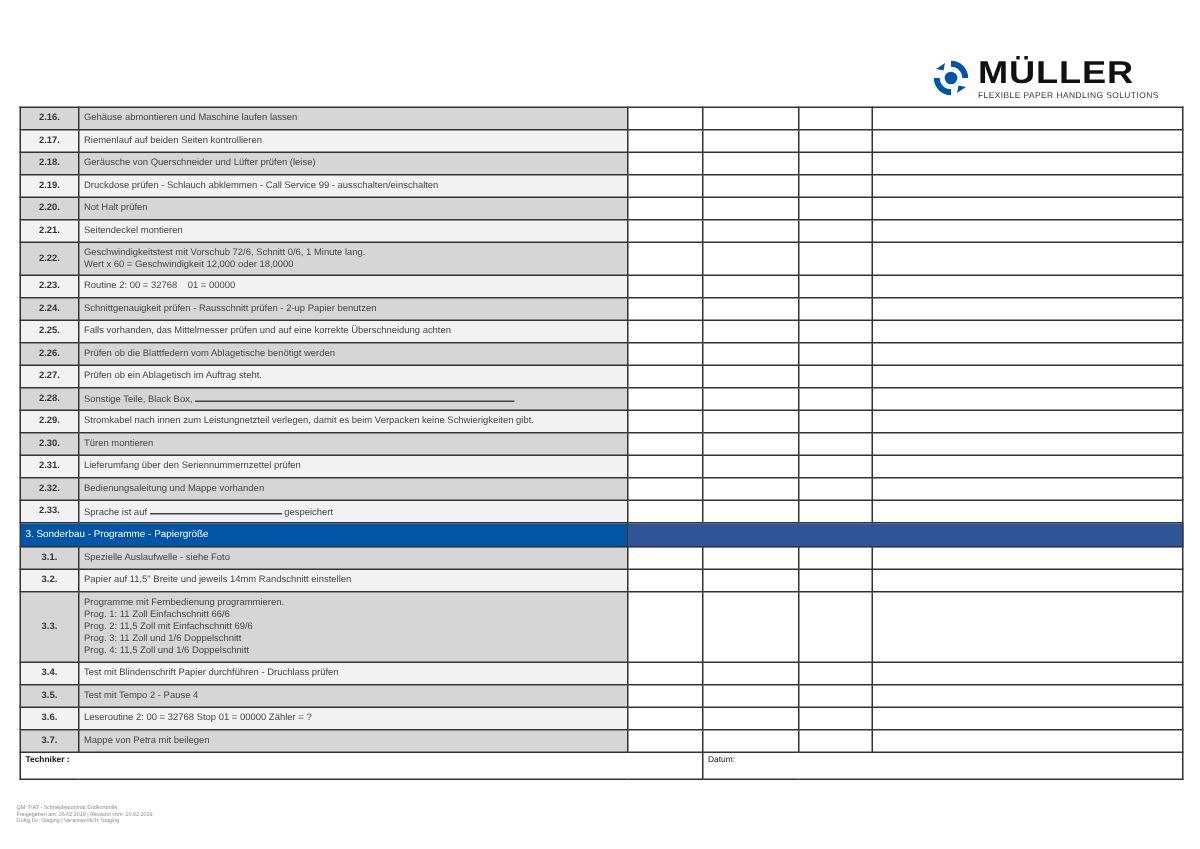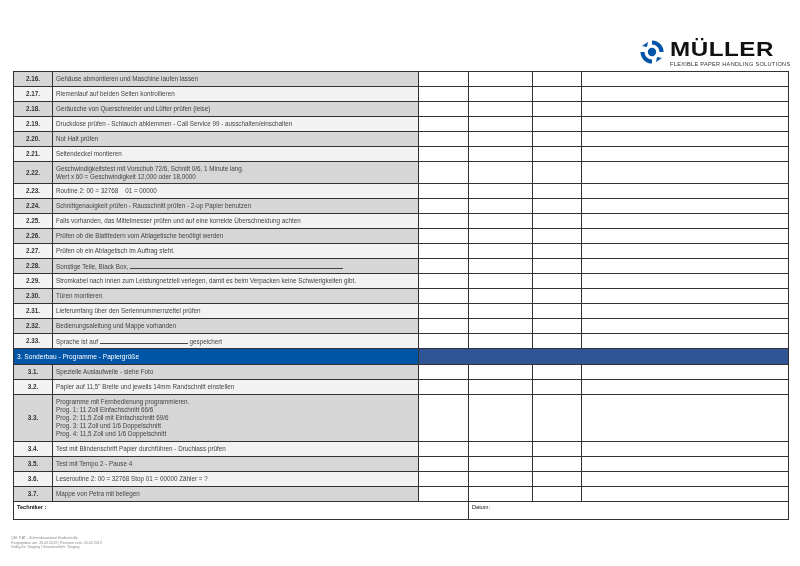--- a/index.html
+++ b/index.html
@@ -1,19 +1,19 @@
 <!DOCTYPE html>
 <html><head>
 <meta charset="utf-8">
 <style>
   * { box-sizing: border-box; margin: 0; padding: 0; }
   html, body { width: 800px; height: 566px; background: #ffffff; overflow: hidden; }
   body { position: relative; font-family: "Liberation Sans", sans-serif; color: #333; }
 
-  .logo { position: absolute; left: 639px; top: 38px; width: 135px; height: 32px; }
+  .logo { position: absolute; left: 621px; top: 38px; width: 135px; height: 32px; }
   .logo-mark { position: absolute; left: 0; top: 1px; width: 26px; height: 26px; }
   .logo-word { position: absolute; left: 31px; top: 0px; font-family: "Liberation Sans", sans-serif; font-weight: bold; font-size: 21px; letter-spacing: 0.5px; color: #111; line-height: 22px; transform: scaleX(1.15); transform-origin: left; }
   .logo-tag { position: absolute; left: 31px; top: 23px; font-size: 5.6px; color: #333; letter-spacing: 0.3px; white-space: nowrap; }
 
   .sheet { position: absolute; left: 13px; top: 71px; width: 775px; }
   table { border-collapse: collapse; width: 775px; table-layout: fixed; }
   td { border: 1px solid #333; font-size: 6.3px; padding: 0 3px; vertical-align: middle; height: 15px; line-height: 8px; }
   td.num { text-align: center; font-weight: bold; color: #333; }
   tr.dark td.num, tr.dark td.desc { background: #d6d6d6; }
   tr.light td.num, tr.light td.desc { background: #f2f2f2; }

